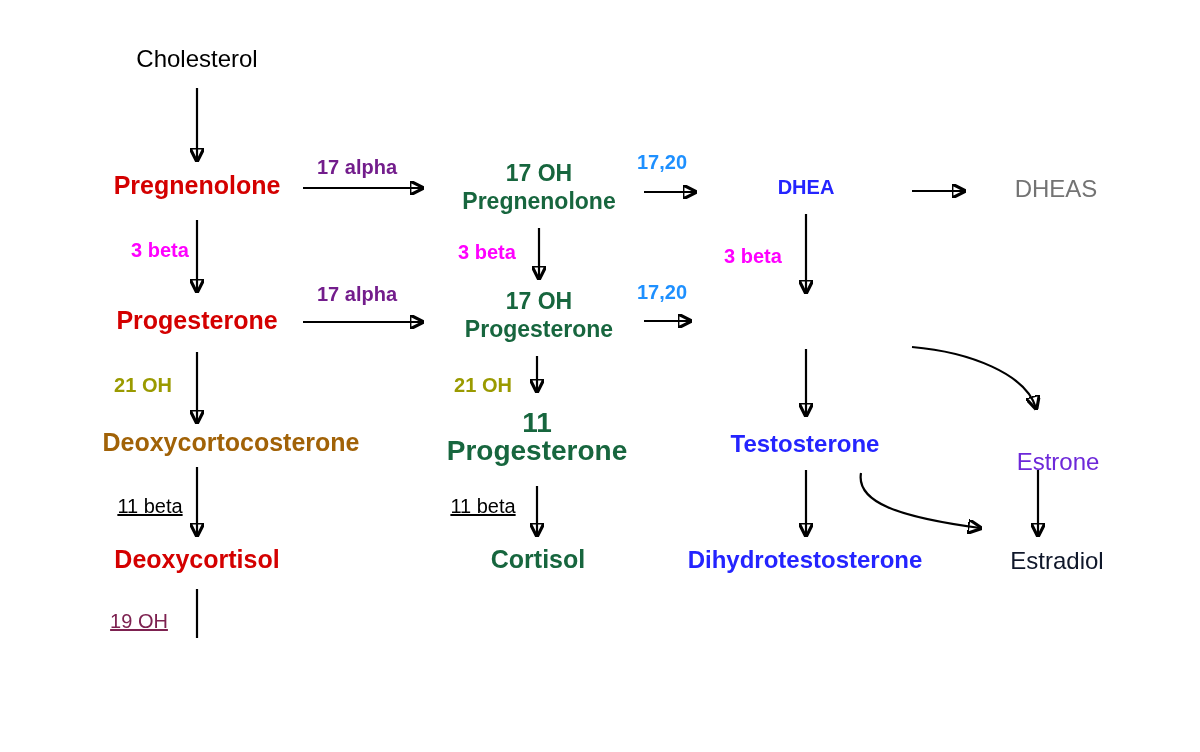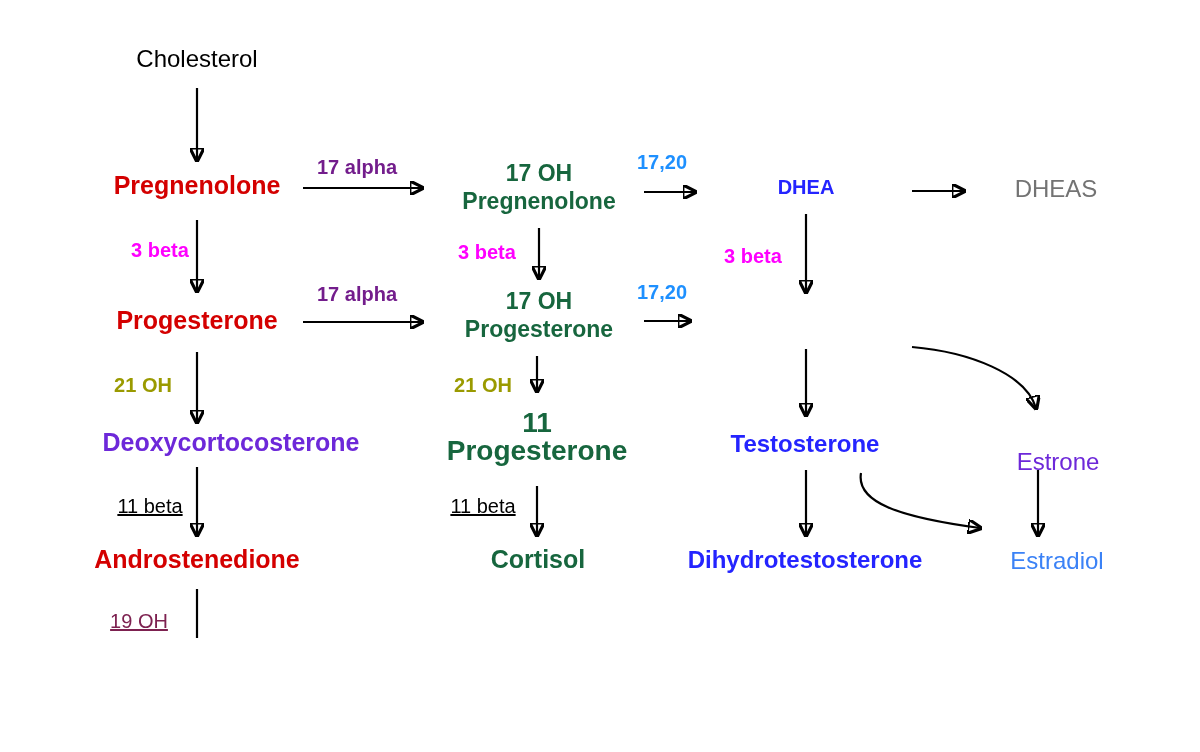--- a/index.html
+++ b/index.html
@@ -45,23 +45,23 @@
     <path d="M1038 470 L1038 535" marker-end="url(#arw)"></path>
     <path d="M861 473 C856 502 898 517 980 528" marker-end="url(#arw)"></path>
     <path d="M197 589 L197 655" marker-end="url(#arw)"></path>
   </svg>
 
   <div class="txt node-plain" style="left: 197px; top: 45px; color: rgb(0, 0, 0);">Cholesterol</div>
   <div class="txt node" style="left: 197px; top: 171px; color: rgb(212, 0, 0);">Pregnenolone</div>
   <div class="txt enz" style="left: 160px; top: 239px; color: rgb(255, 0, 255);">3 beta</div>
   <div class="txt node" style="left: 197px; top: 306px; color: rgb(212, 0, 0);">Progesterone</div>
   <div class="txt enz" style="left: 143px; top: 374px; color: rgb(154, 154, 0);">21 OH</div>
-  <div class="txt node" style="left: 231px; top: 428px; color: #6d28d9;">Deoxycortocosterone</div>
+  <div class="txt node" style="left: 231px; top: 428px; color: #a16207;">Deoxycortocosterone</div>
   <div class="txt enz-plain" style="left: 150px; top: 495px; color: rgb(0, 0, 0);">11 beta</div>
-  <div class="txt node" style="left: 197px; top: 545px; color: rgb(212, 0, 0);">Androstenedione</div>
+  <div class="txt node" style="left: 197px; top: 545px; color: rgb(212, 0, 0);">Deoxycortisol</div>
   <div class="txt enz-plain" style="left: 139px; top: 610px; color: rgb(125, 33, 80);">19 OH</div>
 
   <div class="txt enz" style="left: 357px; top: 156px; color: rgb(115, 29, 140);">17 alpha</div>
   <div class="txt node" style="left: 539px; top: 159px; font-size: 23px; color: rgb(23, 102, 62);">
     <div>17 OH</div>
     <div>Pregnenolone</div>
   </div>
   <div class="txt enz" style="left: 487px; top: 241px; color: rgb(255, 0, 255);">3 beta</div>
   <div class="txt enz" style="left: 357px; top: 283px; color: rgb(115, 29, 140);">17 alpha</div>
   <div class="txt node" style="left: 539px; top: 287px; font-size: 23px; color: rgb(23, 102, 62);">
@@ -78,15 +78,15 @@
 
   <div class="txt enz" style="left: 662px; top: 151px; color: rgb(30, 144, 255);">17,20</div>
   <div class="txt node" style="left: 806px; top: 173px; font-size: 20px; color: rgb(36, 36, 255);">DHEA</div>
   <div class="txt enz" style="left: 753px; top: 245px; color: rgb(255, 0, 255);">3 beta</div>
   <div class="txt enz" style="left: 662px; top: 281px; color: rgb(30, 144, 255);">17,20</div>
   <div class="txt node" style="left: 805px; top: 546px; font-size: 24px; color: rgb(36, 36, 255);">Dihydrotestosterone</div>
   <div class="txt node" style="left: 805px; top: 430px; font-size: 24px; color: rgb(36, 36, 255);">Testosterone</div>
 
   <div class="txt node-plain" style="left: 1056px; top: 175px; color: #737373;">DHEAS</div>
   <div class="txt node-plain" style="left: 1058px; top: 431px; color: #6d28d9; margin-top: 17px;">Estrone</div>
-  <div class="txt node-plain" style="left: 1057px; top: 547px; color: #3b82f6;">Estradiol</div>
+  <div class="txt node-plain" style="left: 1057px; top: 547px; color: #0f172a;">Estradiol</div>
 
 </div>
 
 </body></html>

